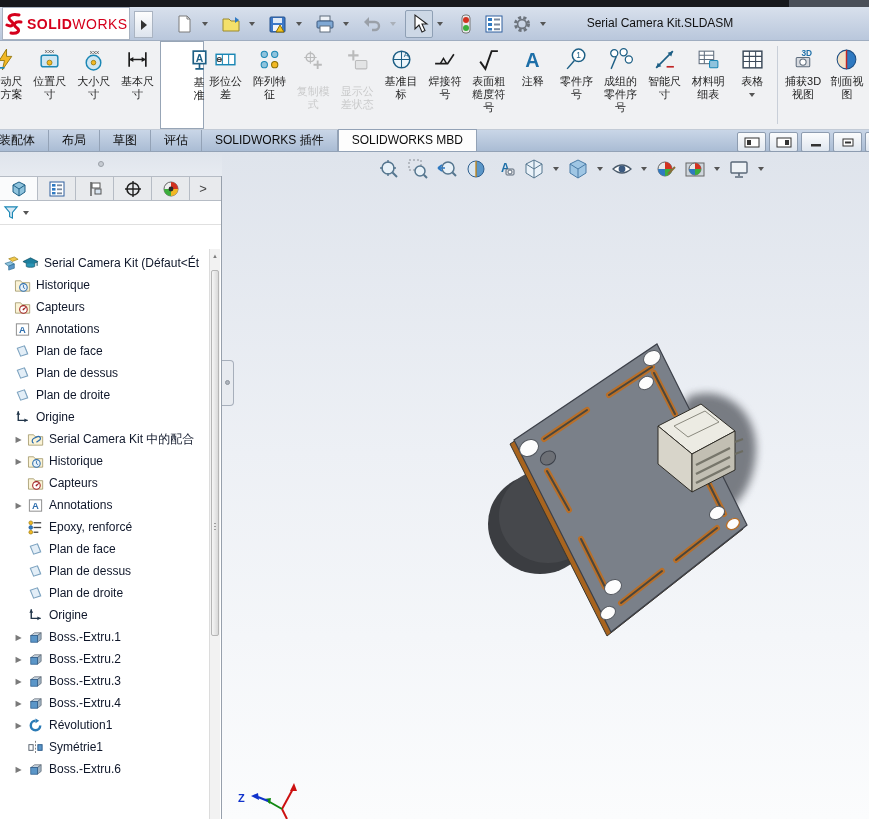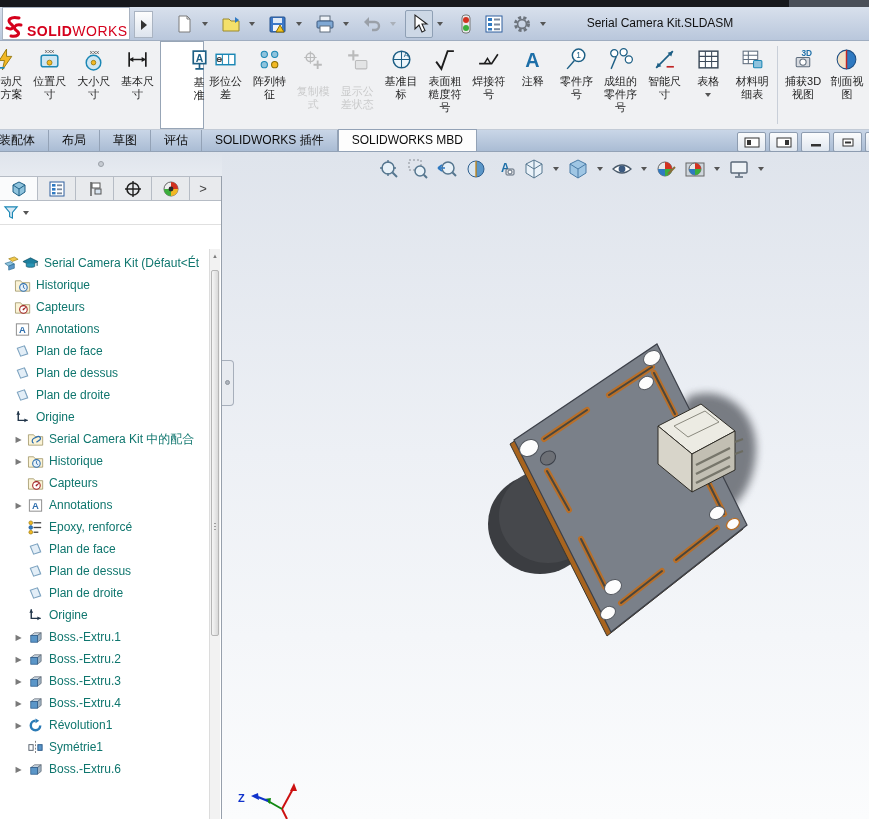--- a/index.html
+++ b/index.html
@@ -14,21 +14,21 @@
 
   
   .top-strip{position:absolute;left:0;top:0;width:869px;height:7px;background:#17181c;}
   .top-strip .seg{position:absolute;right:0;top:0;width:80px;height:7px;background:#4a4f58;}
 
   
   .titlebar{position:absolute;left:0;top:7px;width:869px;height:34px;
     background:linear-gradient(var(--titlebar-top,#d8e0ec),var(--titlebar-bottom,#b9c7dc));
     border-bottom:1px solid #9fadc0;box-sizing:border-box;}
   .logo-card{position:absolute;left:2px;top:0;width:128px;height:33px;background:#fff;
-    border:1px solid #a8b2c0;box-sizing:border-box;display:flex;align-items:flex-end;padding-left:0;gap:2px;}
+    border:1px solid #a8b2c0;box-sizing:border-box;display:flex;align-items:center;padding-left:0;gap:2px;}
   .brand{color:var(--logo-red,#d5001c);font-size:14px;letter-spacing:.5px;white-space:nowrap;}
   .brand b{font-weight:bold}
   .menu-flyout{position:absolute;left:134px;top:4px;width:17px;height:25px;display:flex;align-items:center;justify-content:center;
     background:linear-gradient(#fdfdfd,#dde4ee);border:1px solid #aab4c2;}
   .tri-right{width:0;height:0;border-left:6px solid #333;border-top:5px solid transparent;border-bottom:5px solid transparent;}
   .qat{position:absolute;left:170px;top:3px;height:28px;display:flex;align-items:center;}
   .qbtn{width:26px;height:26px;display:flex;align-items:center;justify-content:center;border:1px solid transparent;border-radius:2px;}
   .qbtn.pressed{background:#cdd8e6;border-color:#8fa0b5;}
   .qcaret{width:14px;height:26px;display:flex;align-items:center;justify-content:center;margin-right:5px;}
   .caret{width:0;height:0;border-top:4px solid #555;border-left:3.5px solid transparent;border-right:3.5px solid transparent;}
@@ -79,21 +79,21 @@
     border-right:1px solid #97a0ac;box-sizing:border-box;}
   .panel-tabs{height:25px;background:#e8eaed;border-top:1px solid #b6bcc5;border-bottom:1px solid #b6bcc5;
     box-sizing:border-box;display:flex;align-items:stretch;}
   .ptab{width:37px;border-right:1px solid #b6bcc5;display:flex;align-items:center;justify-content:center;}
   .ptab.active{background:#fafbfc;}
   .ptab-expand{width:26px;display:flex;align-items:center;justify-content:center;color:#444;font-size:13px;border-right:none;}
   .filter-row{height:24px;background:#fff;border-bottom:1px solid #e0e0e0;display:flex;align-items:center;
     padding-left:3px;gap:3px;box-sizing:border-box;}
   .tree{position:absolute;left:0;top:73px;width:210px;bottom:0;overflow:hidden;padding-top:3px;box-sizing:border-box;}
   .trow{height:22px;display:flex;align-items:center;white-space:nowrap;overflow:hidden;}
-  .trow .tl{margin-left:5px;font-size:12px;color:#0f766e;}
+  .trow .tl{margin-left:5px;font-size:12px;color:#0f172a;}
   .lv0{padding-left:2px;}
   .lv1{padding-left:13px;}
   .lv2{padding-left:11px;}
   .tw{width:15px;flex:none;display:flex;align-items:center;justify-content:center;color:#6e6e6e;font-size:9px;}
   .tw.arr::before{content:"\25B6";font-size:8px;color:#7a7a7a;}
   .ti{width:17px;height:17px;flex:none;margin-left:1px;}
   .ti2{width:17px;height:17px;flex:none;margin-left:2px;}
 
   
   .vscroll{position:absolute;right:1px;top:73px;bottom:0;width:11px;background:#f2f2f2;border-left:1px solid #dcdcdc;box-sizing:border-box;}
@@ -574,32 +574,32 @@
       <span>显示公差状态</span>
     </div>
   <div class="ritem">
       <svg>
         <use href="#i-rb-dtarget"></use>
       </svg>
       <span>基准目标</span>
     </div>
   <div class="ritem">
       <svg>
+        <use href="#i-rb-weld"></use>
+      </svg>
+      <span>焊接符号</span>
+    </div>
+  <div class="ritem">
+      <svg>
         <use href="#i-rb-surf"></use>
       </svg>
       <span>表面粗糙度符号</span>
     </div>
   <div class="ritem">
       <svg>
-        <use href="#i-rb-weld"></use>
-      </svg>
-      <span>焊接符号</span>
-    </div>
-  <div class="ritem">
-      <svg>
         <use href="#i-rb-note"></use>
       </svg>
       <span>注释</span>
     </div>
   <div class="ritem">
       <svg>
         <use href="#i-rb-balloon"></use>
       </svg>
       <span>零件序号</span>
     </div>
@@ -607,33 +607,33 @@
       <svg>
         <use href="#i-rb-gballoon"></use>
       </svg>
       <span>成组的零件序号</span>
     </div>
   <div class="ritem">
       <svg>
         <use href="#i-rb-smartdim"></use>
       </svg>
       <span>智能尺寸</span>
+    </div>
+  <div class="ritem">
+      <svg>
+        <use href="#i-rb-bom"></use>
+      </svg>
+      <span>材料明细表</span>
     </div>
   <div class="ritem">
       <svg>
         <use href="#i-rb-table"></use>
       </svg>
       <span>表格</span>
       <span class="caret rdrop"></span>
-    </div>
-  <div class="ritem">
-      <svg>
-        <use href="#i-rb-bom"></use>
-      </svg>
-      <span>材料明细表</span>
     </div>
   <div class="rsep"></div>
   <div class="ritem">
       <svg>
         <use href="#i-rb-3dview"></use>
       </svg>
       <span>捕获3D视图</span>
     </div>
   <div class="ritem">
       <svg>

